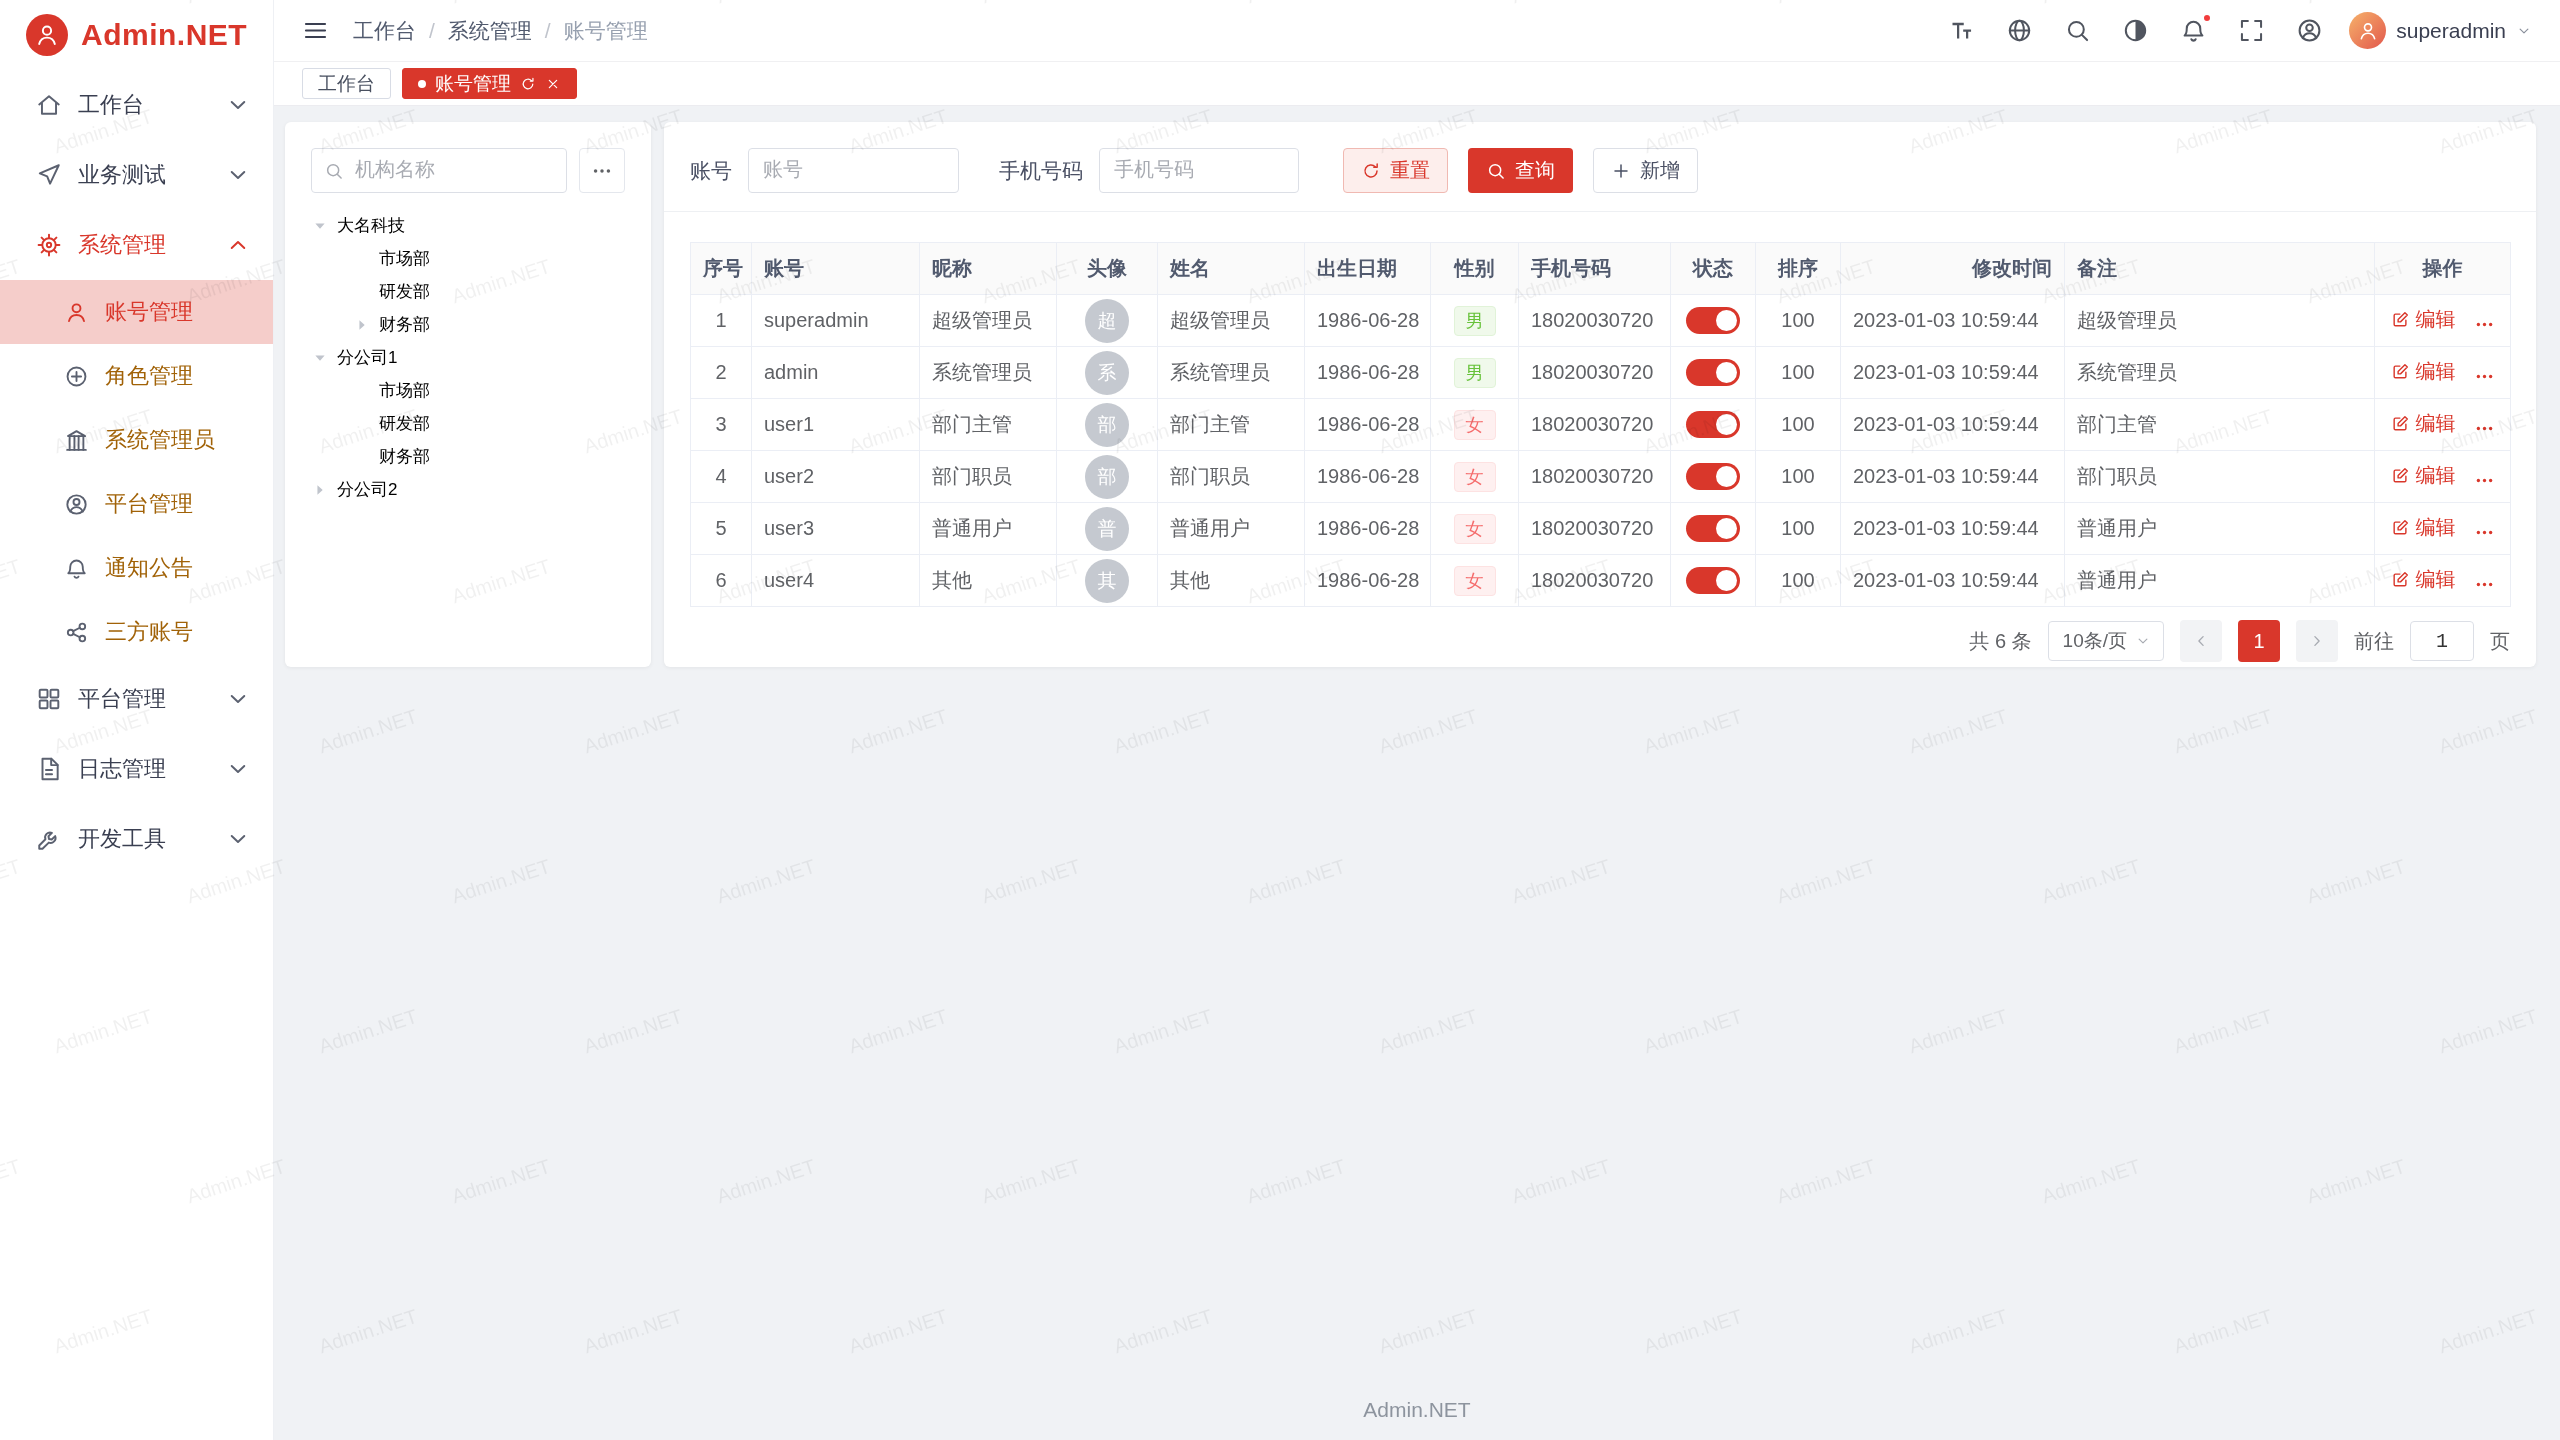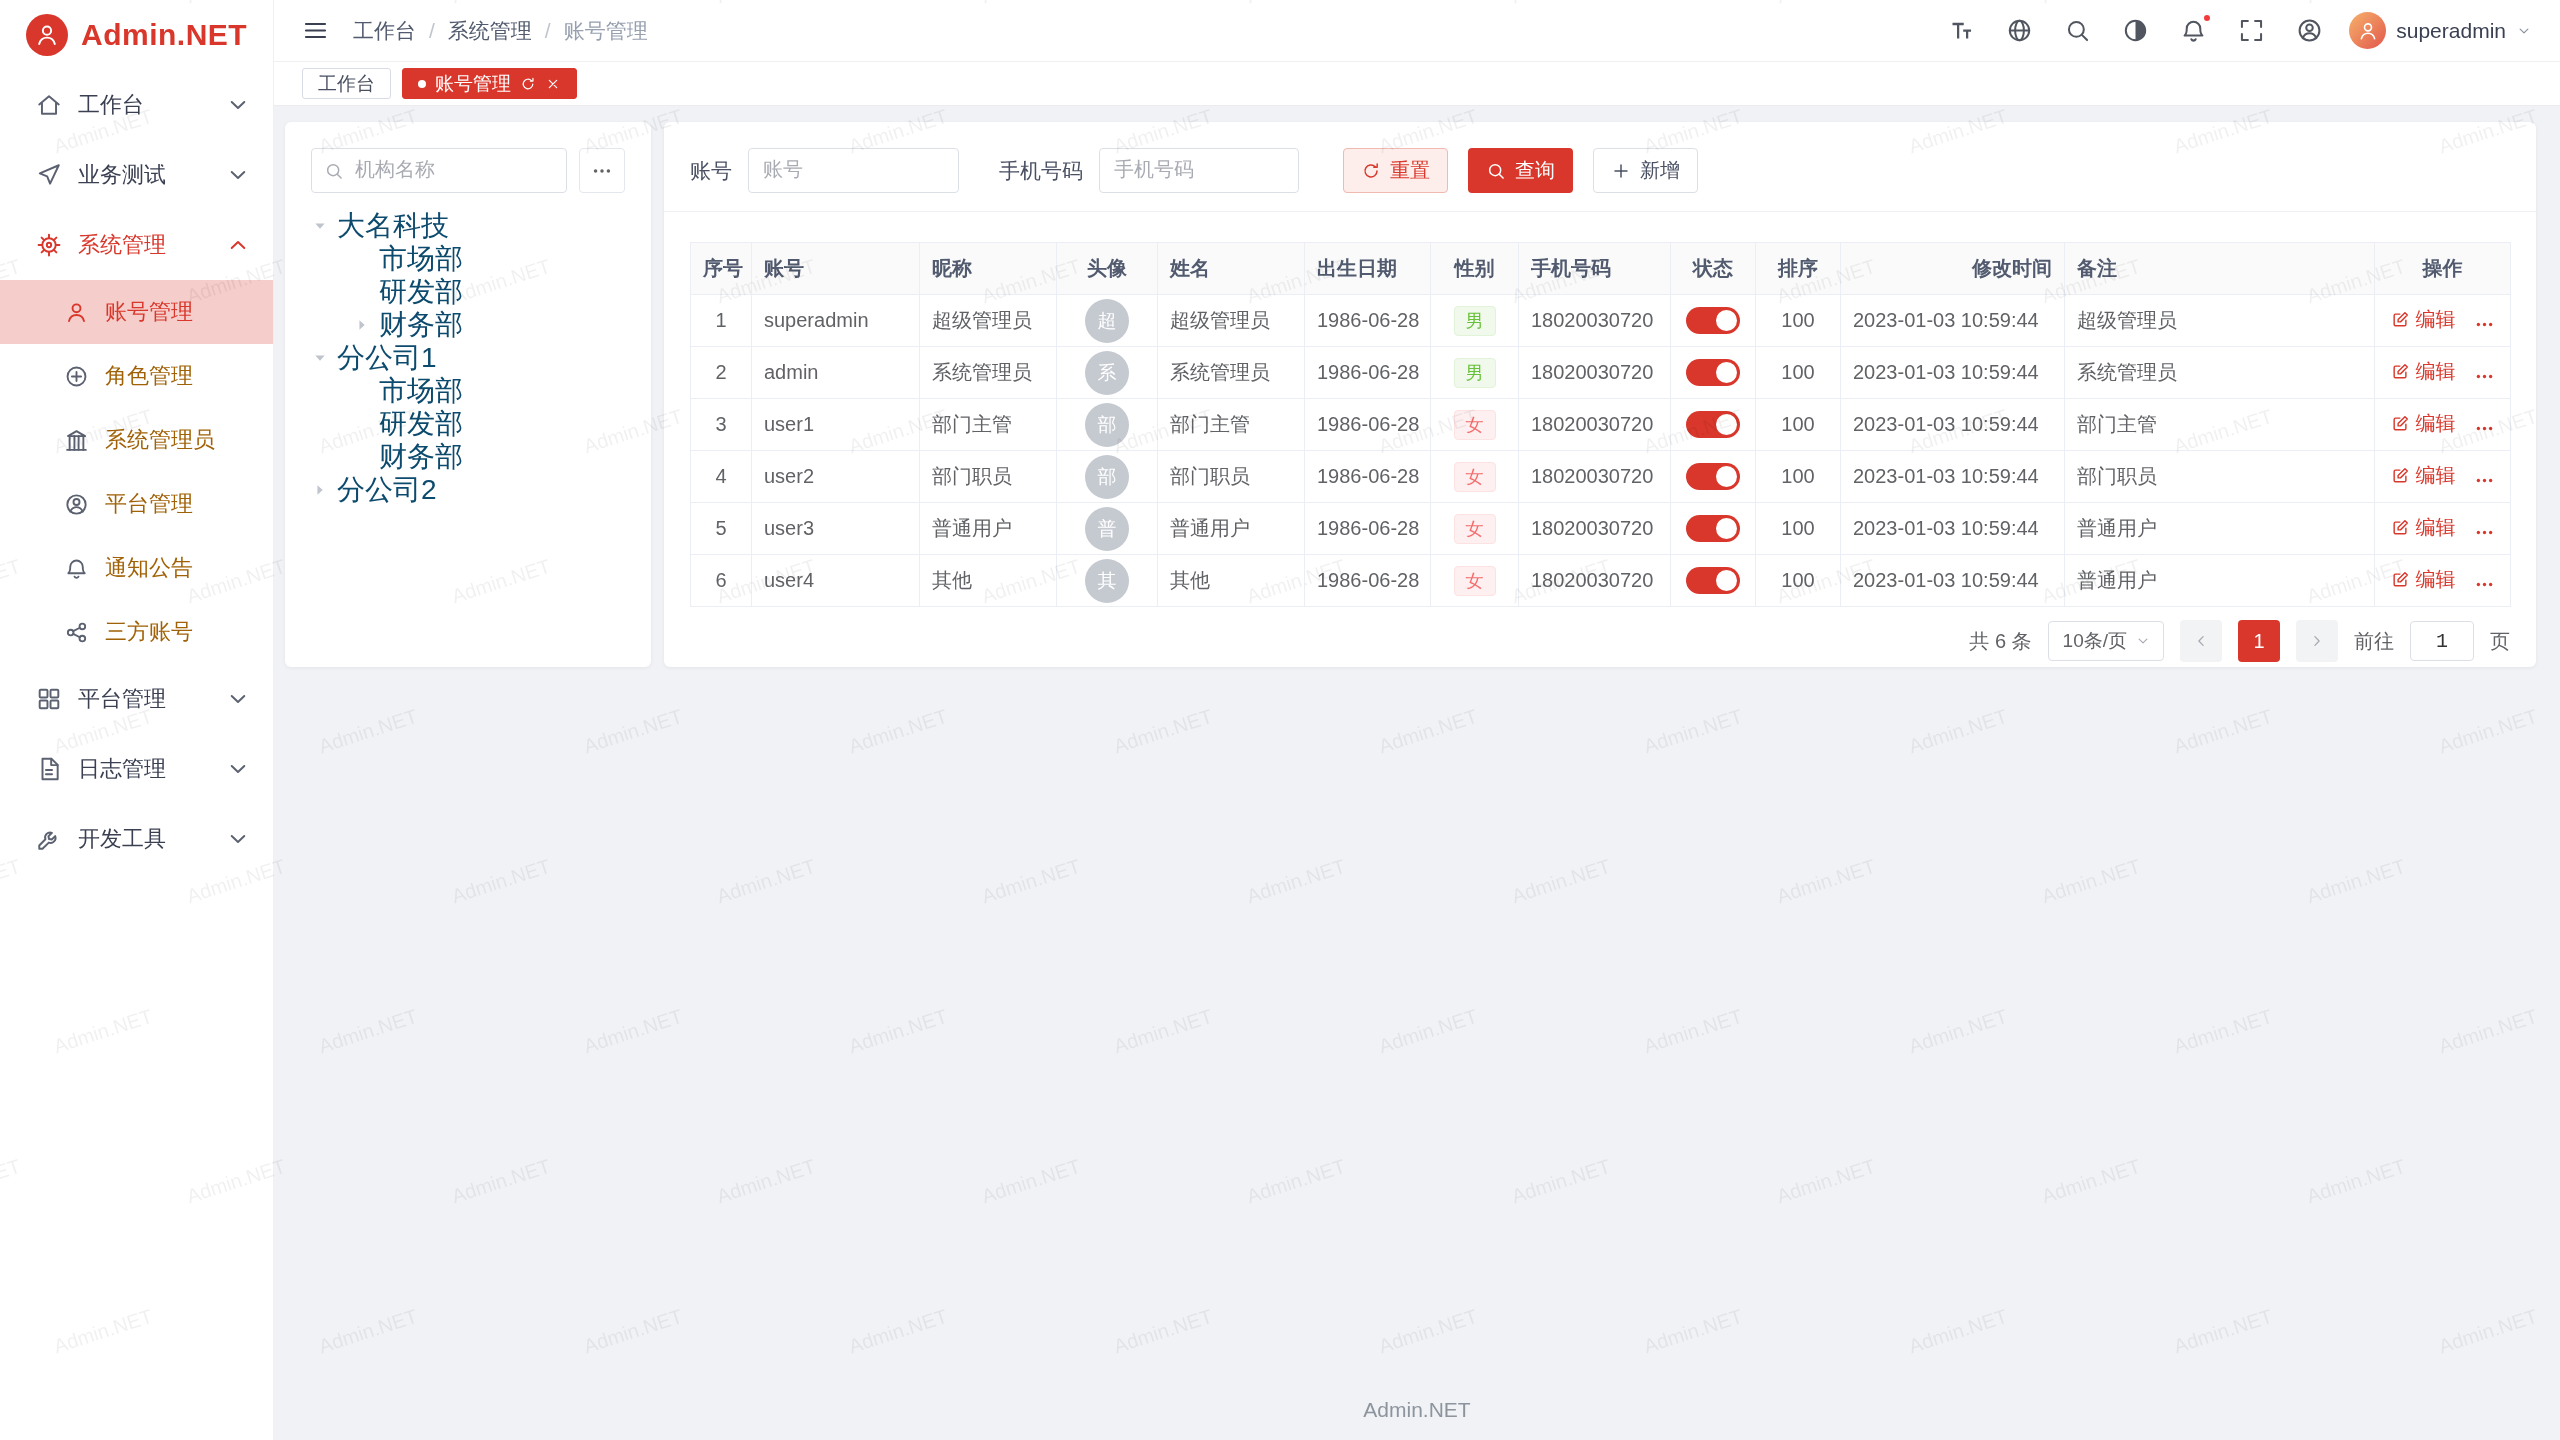--- a/index.html
+++ b/index.html
@@ -58,21 +58,21 @@
   
   .tree-search{display:flex;align-items:center;gap:12px}
   .input-wrap{position:relative;flex:1}
   .input-ic{position:absolute;left:13px;top:50%;transform:translateY(-50%);width:20px;height:20px;color:#a8abb2}
   input{outline:none;font-family:Liberation Mono, monospace}
   .t-input{width:100%;height:45px;border:1px solid #dcdfe6;border-radius:4px;padding:0 12px 0 43px;font-size:20px;color:#333}
   input::placeholder{color:#a8abb2}
   .more-btn{width:46px;height:45px;border:1px solid #e4e7ed;border-radius:4px;background:#fff;color:#606266;display:flex;align-items:center;justify-content:center;cursor:pointer}
   .more-btn .ic{width:22px;height:22px}
   .org-tree{margin-top:16px}
-  .tree-item{height:33px;display:flex;align-items:center;gap:8px;font-size:28px;color:#0c4a6e;cursor:pointer}
+  .tree-item{height:33px;display:flex;align-items:center;gap:8px;font-size:17px;color:#000000;cursor:pointer}
   .caret{width:18px;height:18px;color:#c0c4cc;display:inline-flex;flex:none}
 
   
   .filter-row{display:flex;align-items:center;height:45px}
   .f-label{font-size:21px;color:#4a5064;margin-right:16px}
   .f-input{height:45px;border:1px solid #dcdfe6;border-radius:4px;padding:0 14px;font-size:20px;color:#333}
   .ml40{margin-left:40px}
   .btn{height:45px;border-radius:4px;display:inline-flex;align-items:center;gap:9px;font-size:20px;padding:0 17px;border:1px solid transparent;cursor:pointer;font-family:inherit}
   .bic{width:20px;height:20px;display:inline-flex}
   .btn-reset{background:#fdeeec;color:#d9372b;border-color:#f0b9b2;margin-left:44px}

